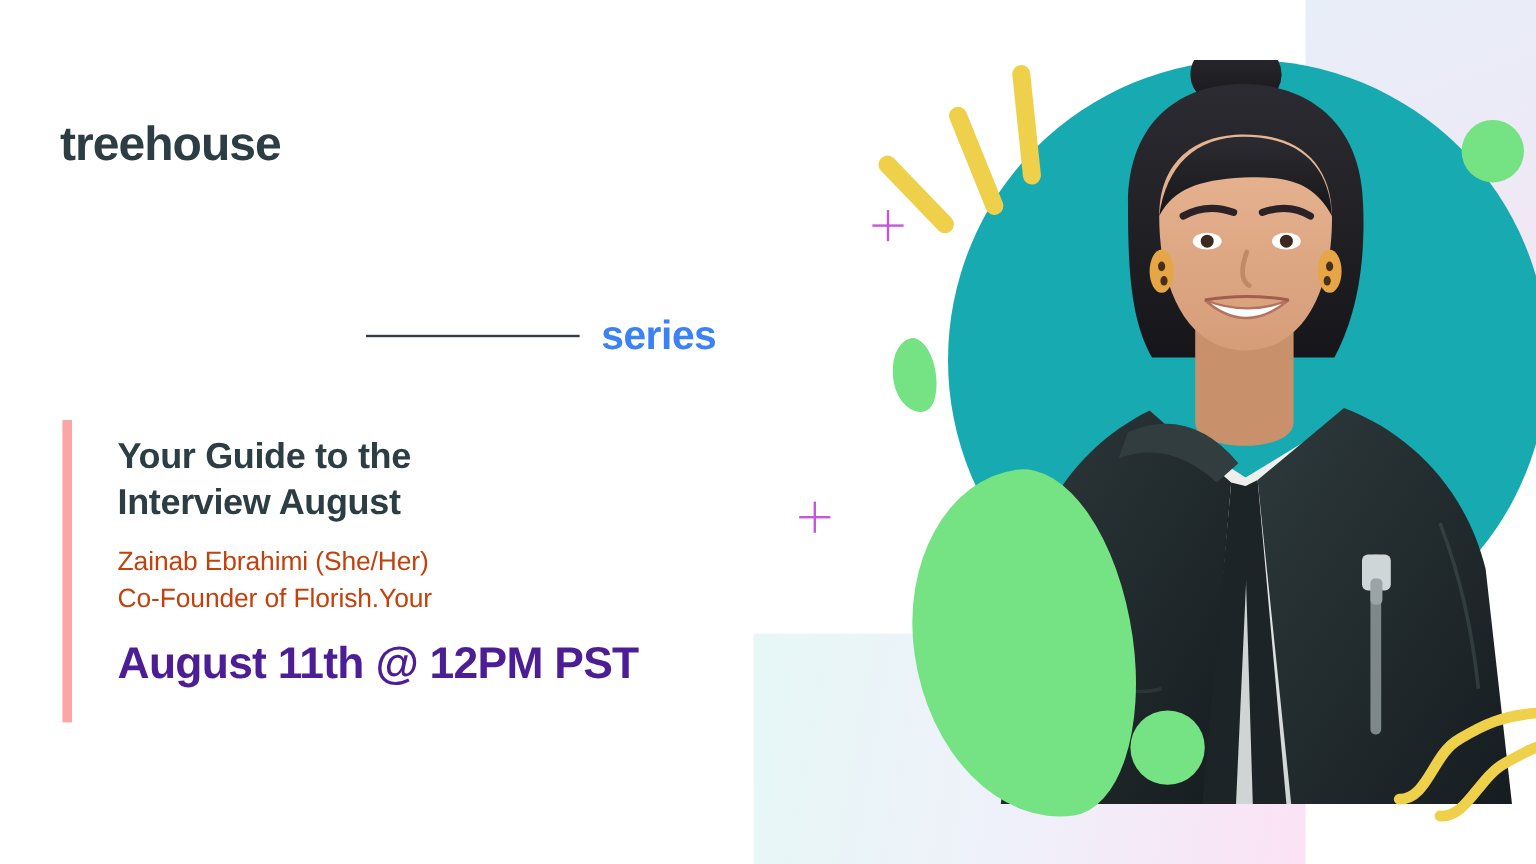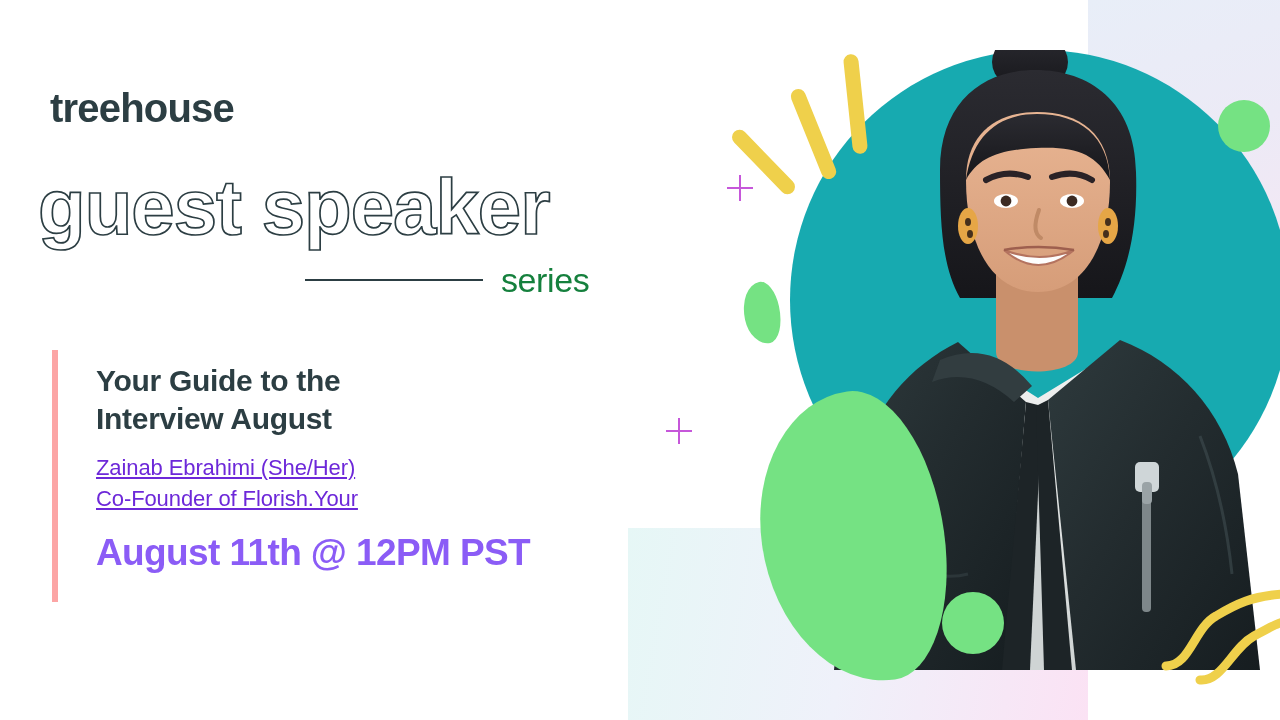--- a/index.html
+++ b/index.html
@@ -69,62 +69,62 @@
   .plus::before,.plus::after{
     content:"";position:absolute;background:#c657da;
   }
   .plus::before{left:50%;top:0;width:2px;height:100%;transform:translateX(-50%);}
   .plus::after{top:50%;left:0;height:2px;width:100%;transform:translateY(-50%);}
   #plus-top{left:727px;top:175px;width:26px;height:26px;}
   #plus-mid{left:666px;top:418px;width:26px;height:26px;}
 
   
   #brandmark{
-    position:absolute;left:50px;top:88px;
+    position:absolute;left:50px;top:100px;
     font-size:40px;font-weight:700;letter-spacing:-0.8px;
     color:#2c3e43;line-height:1;
   }
 
   #hero-outline{
     position:absolute;left:38px;top:160px;width:640px;height:90px;
   }
   #hero-outline svg{display:block;}
   #hero-outline text{
     font-family:"Liberation Sans", sans-serif;
     font-size:78px;font-weight:700;letter-spacing:-1px;
     fill:none;stroke:#2c3e43;stroke-width:1.7px;
   }
 
   #series-row{
     position:absolute;left:305px;top:258px;width:320px;height:44px;
     display:flex;align-items:center;gap:18px;
   }
   #series-rule{flex:0 0 178px;height:2px;background:#2c3e43;}
   #series-word{
-    font-size:34px;font-weight:400;color:#15803d;letter-spacing:-0.4px;line-height:1;
+    font-size:34px;font-weight:700;color:#3b82f6;letter-spacing:-0.4px;line-height:1;
   }
 
   #detail-block{
     position:absolute;left:52px;top:350px;width:560px;height:252px;
-    border-left:6px solid #fca5a5;
+    border-left:8px solid #fca5a5;
     box-sizing:border-box;
     padding-left:38px;
   }
   #talk-title{
     font-size:30px;font-weight:600;color:#2c3e43;line-height:1.28;
     letter-spacing:-0.3px;margin:12px 0 0 0;
   }
   #talk-title span{display:block;}
   #speaker-name,#speaker-role{
-    font-size:22px;font-weight:400;color:#6d28d9;line-height:1.4;
-    letter-spacing:-0.1px;margin:0;text-decoration:underline;
+    font-size:22px;font-weight:400;color:#c2410c;line-height:1.4;
+    letter-spacing:-0.1px;margin:0;
   }
   #speaker-name{margin-top:14px;}
   #event-datetime{
-    font-size:37px;font-weight:700;color:#8b5cf6;letter-spacing:-0.6px;
+    font-size:37px;font-weight:700;color:#4c1d95;letter-spacing:-0.6px;
     line-height:1;margin-top:20px;
   }
 </style>
 </head>
 <body>
 
 <div id="stage">
 
   <div class="panel" id="panel-top-right"></div>
   <div class="panel" id="panel-bottom"></div>
@@ -227,25 +227,20 @@
   <svg id="squiggles" viewBox="0 0 130 130" xmlns="http://www.w3.org/2000/svg">
     <path d="M6 96 C30 96 34 58 56 46 C76 34 92 26 124 24" stroke="#efd04b" stroke-width="9" stroke-linecap="round" fill="none"></path>
     <path d="M40 110 C62 112 72 78 94 66 C112 56 120 52 130 50" stroke="#efd04b" stroke-width="9" stroke-linecap="round" fill="none"></path>
   </svg>
 
   <div class="plus" id="plus-top"></div>
   <div class="plus" id="plus-mid"></div>
 
   <div id="brandmark">treehouse</div>
 
-  <div id="hero-outline">
-    <svg viewBox="0 0 640 96" xmlns="http://www.w3.org/2000/svg">
-      <text x="0" y="74">guest speaker</text>
-    </svg>
-  </div>
 
   <div id="series-row">
     <div id="series-rule"></div>
     <div id="series-word">series</div>
   </div>
 
   <div id="detail-block">
     <div id="talk-title">
       <span>Your Guide to the</span>
       <span>Interview August</span>

